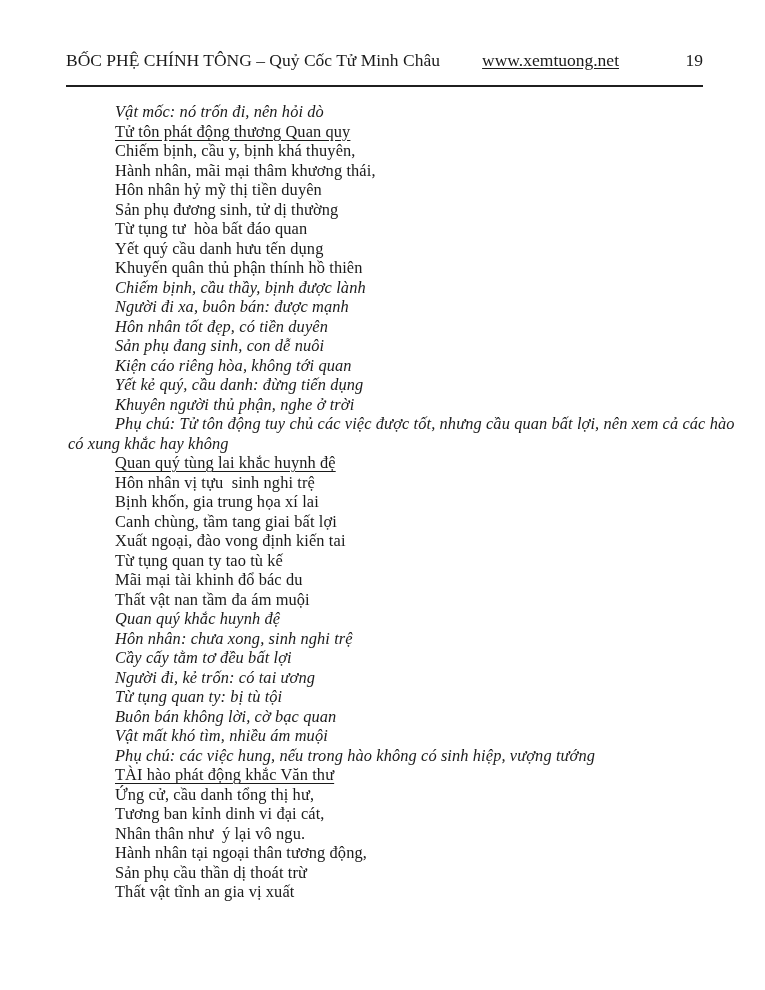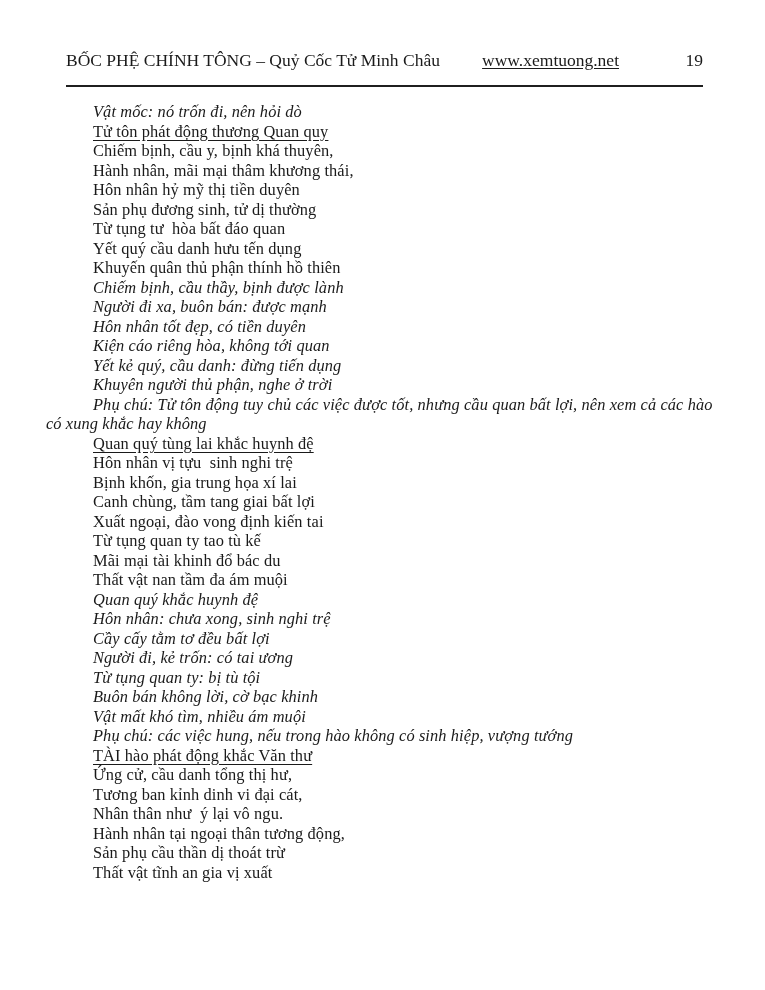--- a/index.html
+++ b/index.html
@@ -39,21 +39,21 @@
     text-underline-offset: 2px;
     color: #1a1a1a;
     margin-right: 64px;
   }
   .header .page-num {
     min-width: 20px;
     text-align: right;
     margin-top: 8px;
   }
   .content {
-    margin: 15px 20px 0 46px;
+    margin: 15px 20px 0 68px;
     font-size: 16.4px;
     line-height: 19.5px;
   }
   .line {
     white-space: pre;
     letter-spacing: 0.1px;
   }
   .line.indent {
     padding-left: 47px;
   }
@@ -80,39 +80,40 @@
       <div class="line indent">Chiếm bịnh, cầu y, bịnh khá thuyên,</div>
       <div class="line indent">Hành nhân, mãi mại thâm khương thái,</div>
       <div class="line indent">Hôn nhân hỷ mỹ thị tiền duyên</div>
       <div class="line indent">Sản phụ đương sinh, tử dị thường</div>
       <div class="line indent">Từ tụng tư  hòa bất đáo quan</div>
       <div class="line indent">Yết quý cầu danh hưu tến dụng</div>
       <div class="line indent">Khuyến quân thủ phận thính hồ thiên</div>
       <div class="line italic indent">Chiếm bịnh, cầu thầy, bịnh được lành</div>
       <div class="line italic indent">Người đi xa, buôn bán: được mạnh</div>
       <div class="line italic indent">Hôn nhân tốt đẹp, có tiền duyên</div>
+      <div class="line italic indent">Sản phụ đang sinh, con dễ nuôi</div>
       <div class="line italic indent">Kiện cáo riêng hòa, không tới quan</div>
       <div class="line italic indent">Yết kẻ quý, cầu danh: đừng tiến dụng</div>
       <div class="line italic indent">Khuyên người thủ phận, nghe ở trời</div>
       <div class="line italic indent">Phụ chú: Tử tôn động tuy chủ các việc được tốt, nhưng cầu quan bất lợi, nên xem cả các hào</div>
       <div class="line italic">có xung khắc hay không</div>
       <div class="line heading indent">Quan quý tùng lai khắc huynh đệ</div>
       <div class="line indent">Hôn nhân vị tựu  sinh nghi trệ</div>
       <div class="line indent">Bịnh khốn, gia trung họa xí lai</div>
       <div class="line indent">Canh chùng, tầm tang giai bất lợi</div>
       <div class="line indent">Xuất ngoại, đào vong định kiến tai</div>
       <div class="line indent">Từ tụng quan ty tao tù kế</div>
       <div class="line indent">Mãi mại tài khinh đổ bác du</div>
       <div class="line indent">Thất vật nan tầm đa ám muội</div>
       <div class="line italic indent">Quan quý khắc huynh đệ</div>
       <div class="line italic indent">Hôn nhân: chưa xong, sinh nghi trệ</div>
       <div class="line italic indent">Cầy cấy tằm tơ đều bất lợi</div>
       <div class="line italic indent">Người đi, kẻ trốn: có tai ương</div>
       <div class="line italic indent">Từ tụng quan ty: bị tù tội</div>
-      <div class="line italic indent">Buôn bán không lời, cờ bạc khinh</div>
+      <div class="line italic indent">Buôn bán không lời, cờ bạc quan</div>
       <div class="line italic indent">Vật mất khó tìm, nhiều ám muội</div>
       <div class="line italic indent">Phụ chú: các việc hung, nếu trong hào không có sinh hiệp, vượng tướng</div>
       <div class="line heading indent">TÀI hào phát động khắc Văn thư</div>
       <div class="line indent">Ứng cử, cầu danh tổng thị hư,</div>
       <div class="line indent">Tương ban kỉnh dinh vi đại cát,</div>
       <div class="line indent">Nhân thân như  ý lại vô ngu.</div>
       <div class="line indent">Hành nhân tại ngoại thân tương động,</div>
       <div class="line indent">Sản phụ cầu thần dị thoát trừ</div>
       <div class="line indent">Thất vật tĩnh an gia vị xuất</div>
     </div>

